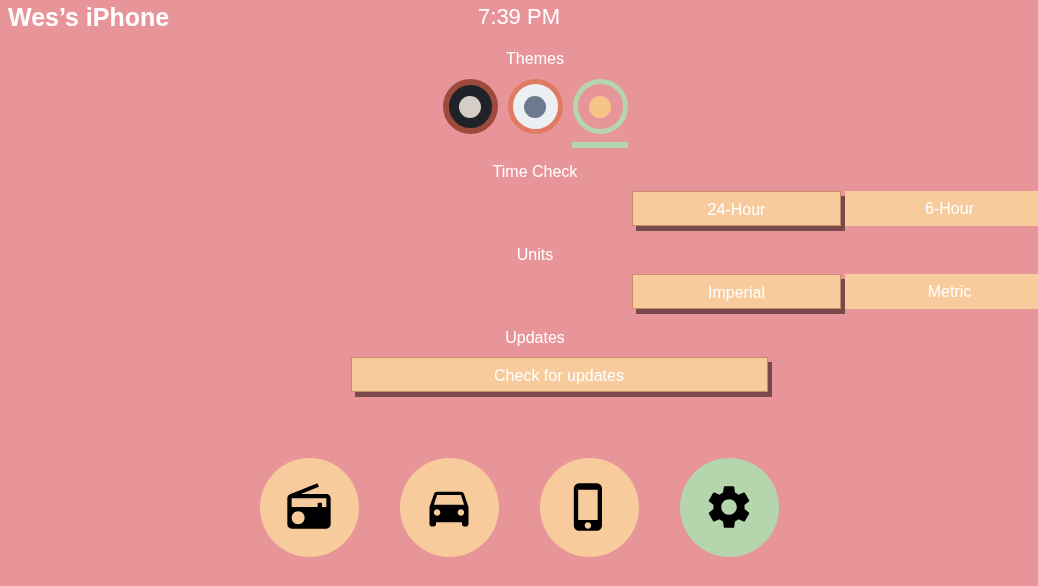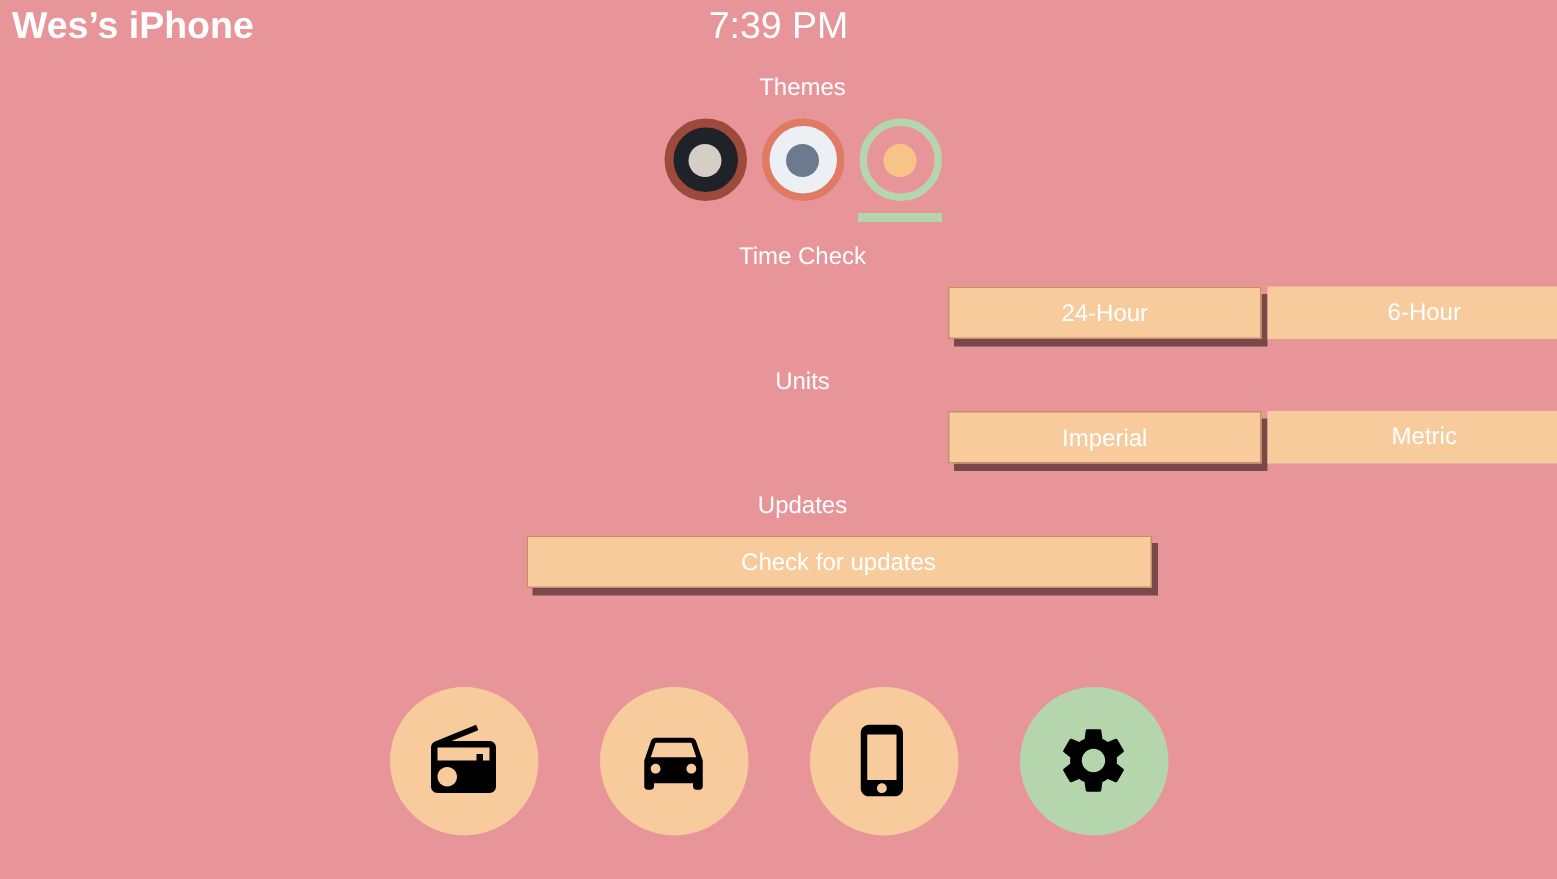--- a/index.html
+++ b/index.html
@@ -34,21 +34,21 @@
     letter-spacing: 0px;
     line-height: 30px;
     white-space: nowrap;
   }
   #clock {
     position: absolute;
     left: 0;
     top: 2px;
     width: 1038px;
     text-align: center;
-    font-size: 25px;
+    font-size: 22px;
     font-weight: normal;
     line-height: 30px;
   }
 
   
   #settings {
     position: absolute;
     top: 48px;
     left: 16px;
     width: 1038px;

